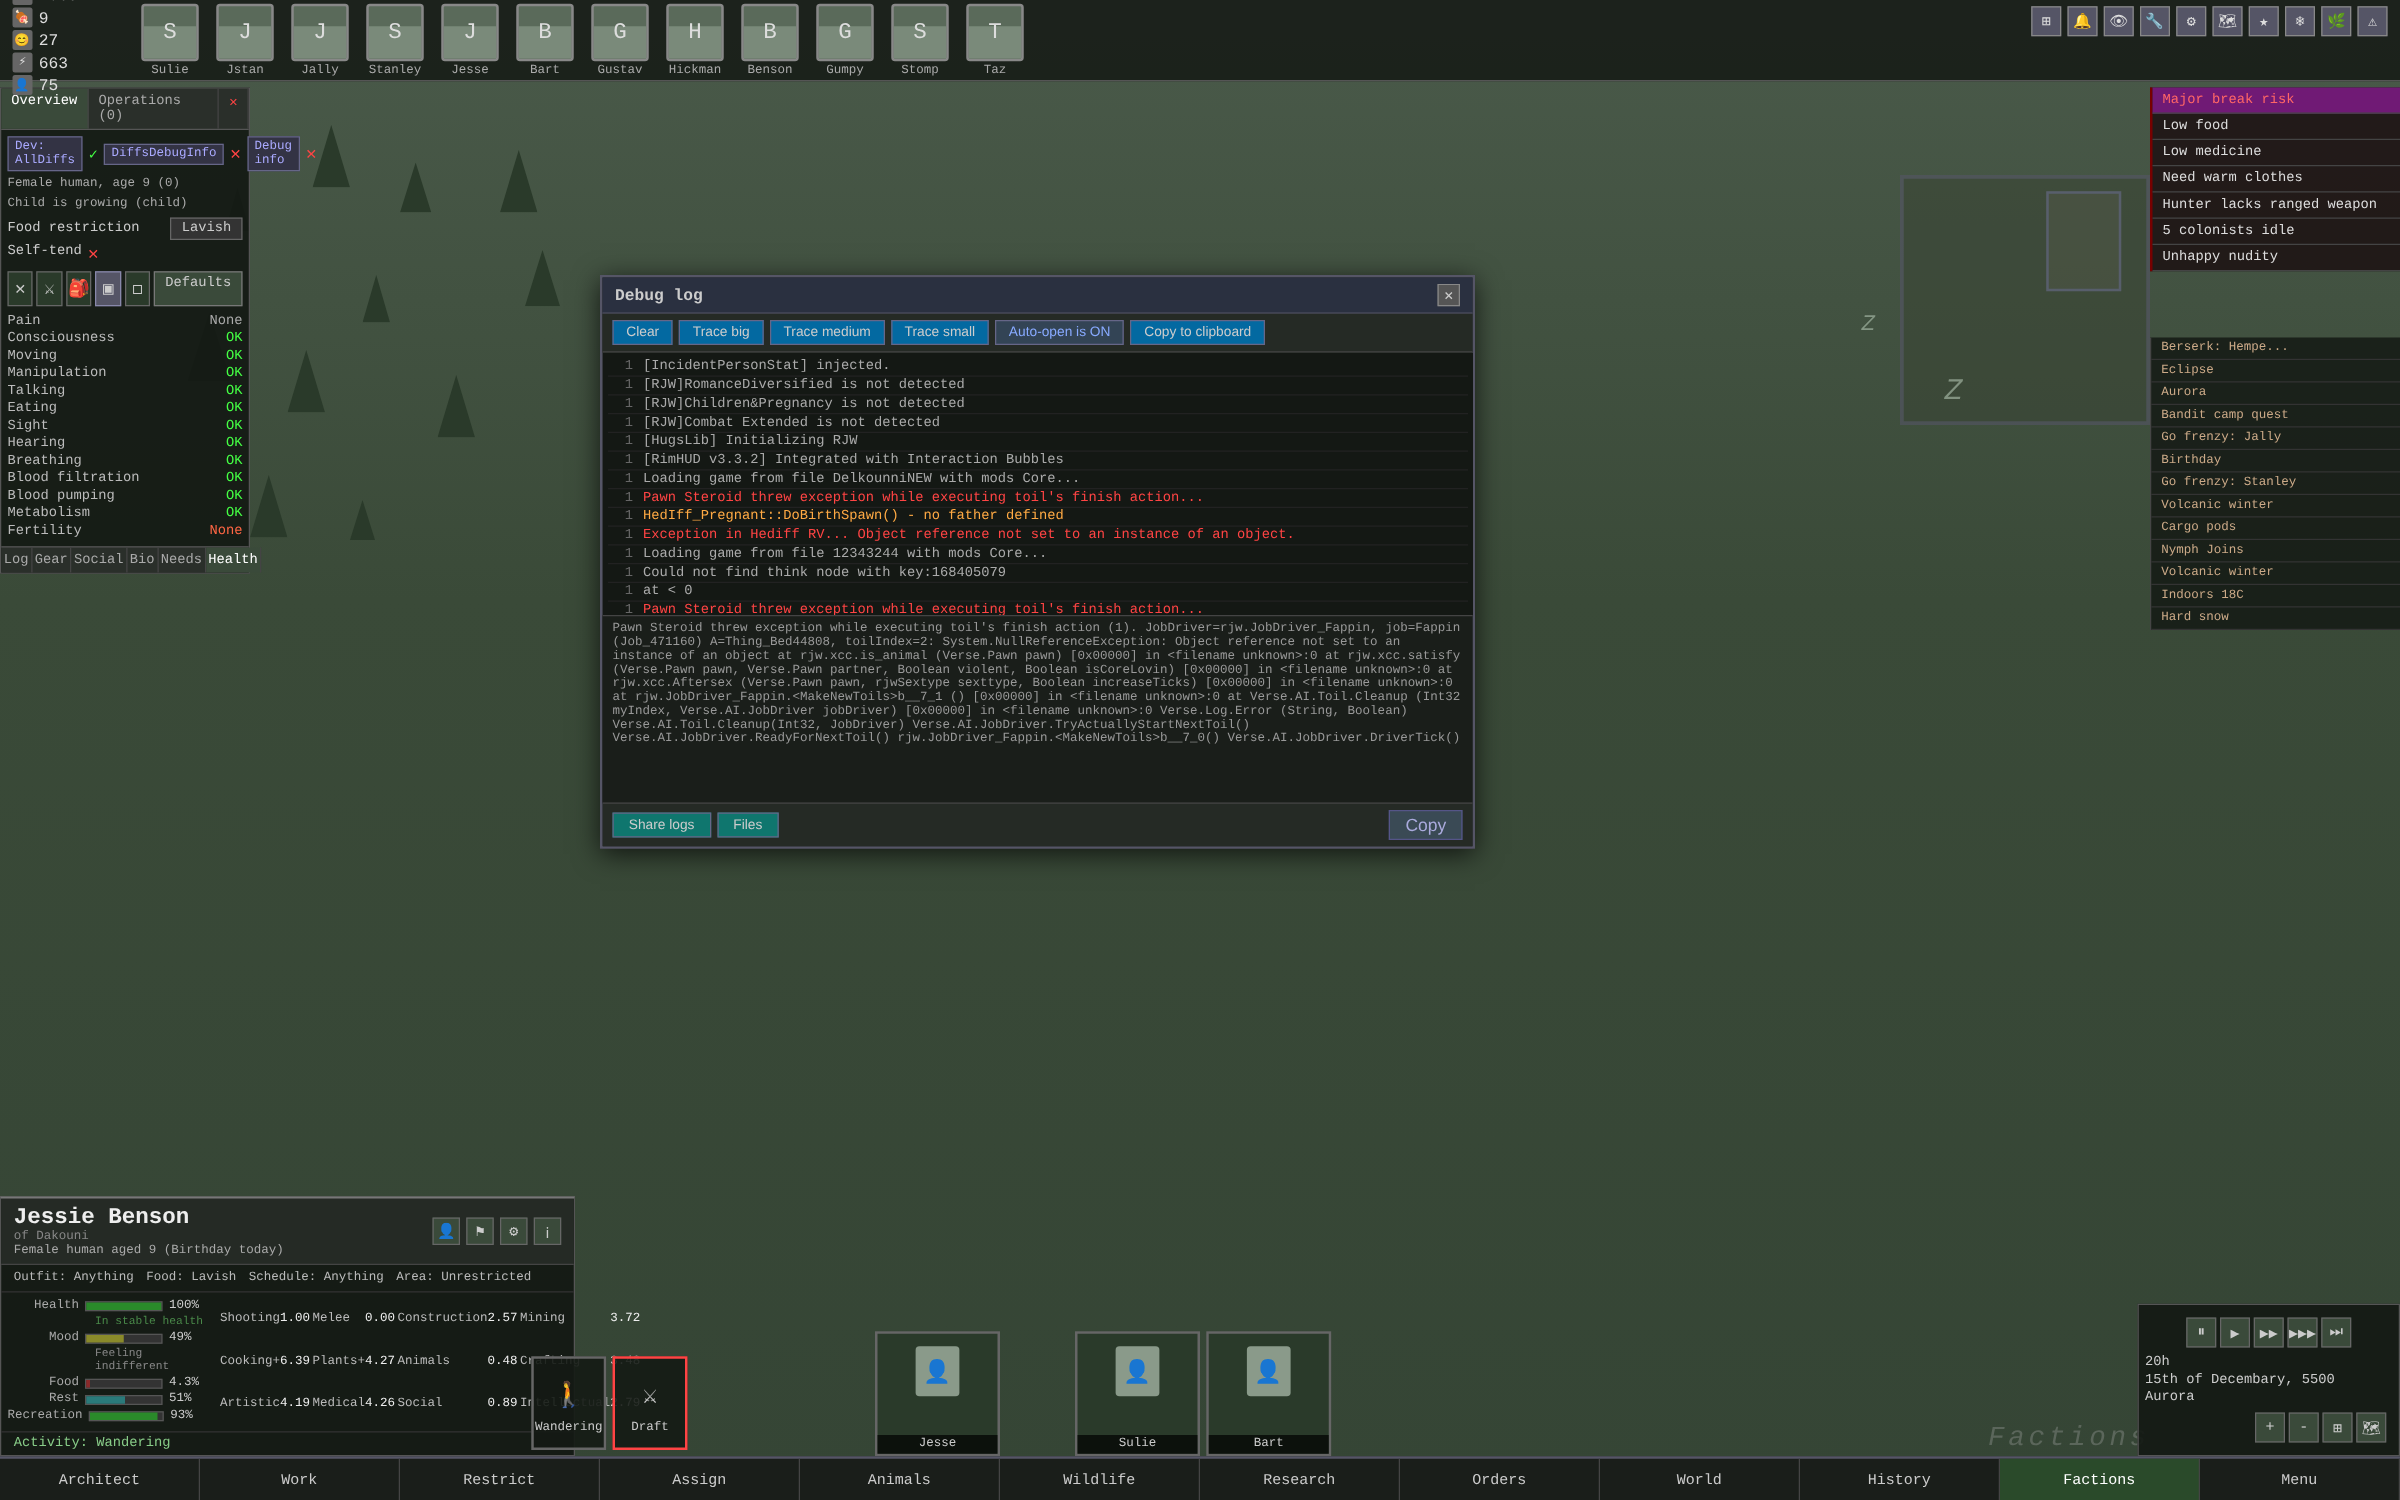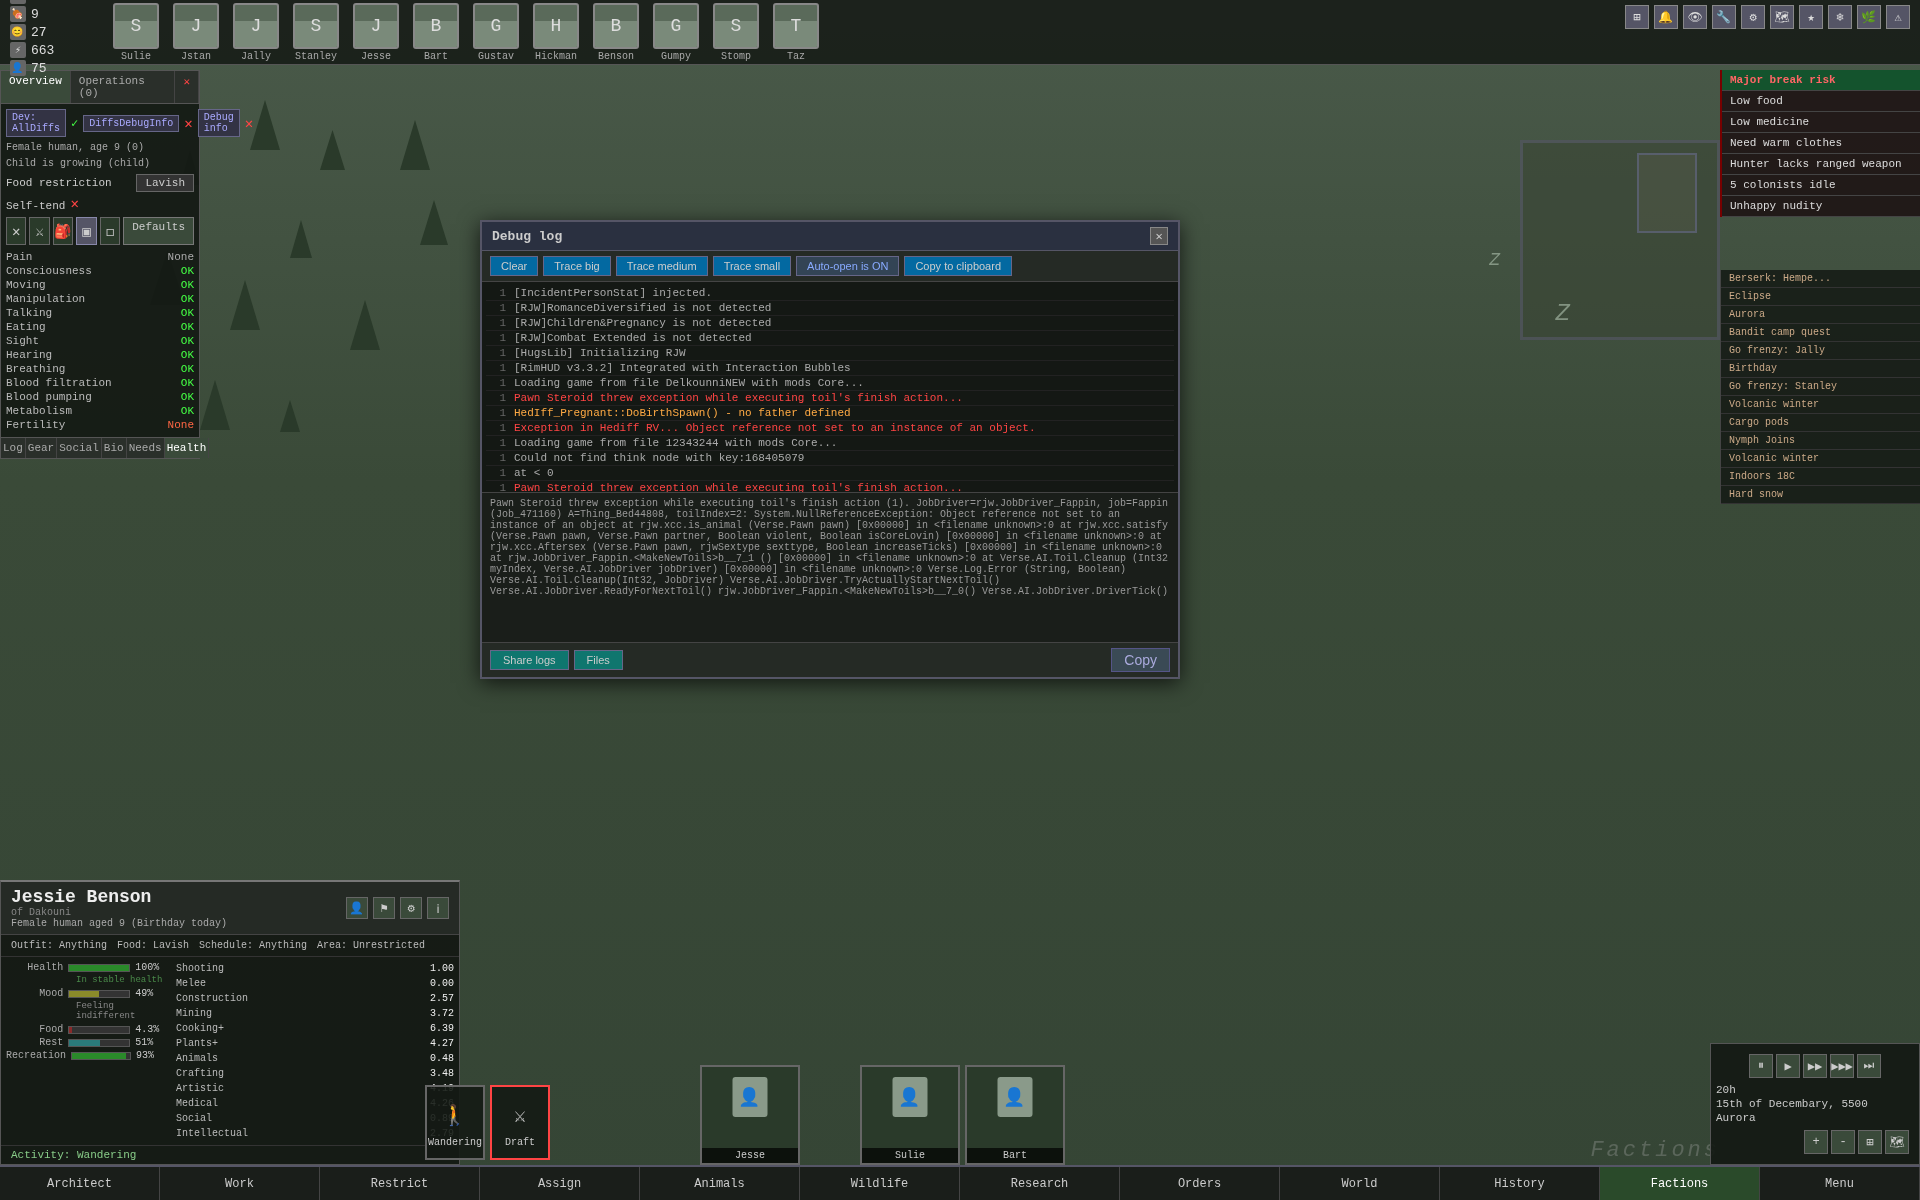--- a/index.html
+++ b/index.html
@@ -158,21 +158,21 @@
     }
 
     .alert-item {
       padding: 4px 8px;
       border-bottom: 1px solid #444;
       font-size: 11px;
       color: #ddd;
       cursor: pointer;
     }
 
-    .alert-item.major { background: #14532d; color: #ff6666; font-weight: bold; }
+    .alert-item.major { background: #701a75; color: #ff6666; font-weight: normal; }
 
     
     #char-panel {
       position: absolute;
       top: 70px;
       left: 0;
       width: 200px;
       background: rgba(20,25,20,0.92);
       border: 1px solid #555;
       z-index: 50;
@@ -235,21 +235,21 @@
     .food-badge {
       background: #333;
       border: 1px solid #666;
       padding: 2px 8px;
       color: #ccc;
       cursor: pointer;
     }
 
     .self-tend-row {
       display: flex;
-      align-items: flex-end;
+      align-items: flex-start;
       gap: 5px;
       margin-bottom: 5px;
       font-size: 11px;
     }
 
     .x-mark { color: #f44; font-size: 14px; }
     .check-mark { color: #4f4; font-size: 12px; }
 
     
     .equip-row {
@@ -545,21 +545,21 @@
     }
 
     .green-bar { background: #2a8a2a; }
     .yellow-bar { background: #8a8a2a; }
     .red-bar { background: #8a2a2a; }
     .teal-bar { background: #2a7a7a; }
 
     #right-skills {
       flex: 1;
       display: grid;
-      grid-template-columns: 1fr;
+      grid-template-columns: 1fr 1fr 1fr 1fr;
       gap: 2px;
       font-size: 10px;
     }
 
     .skill-row {
       display: flex;
       justify-content: space-between;
       align-items: center;
       padding: 1px 0;
     }

